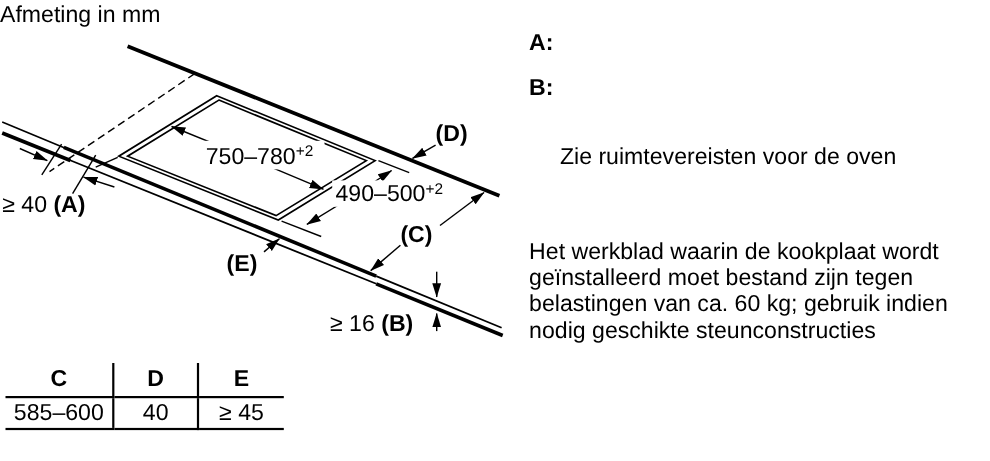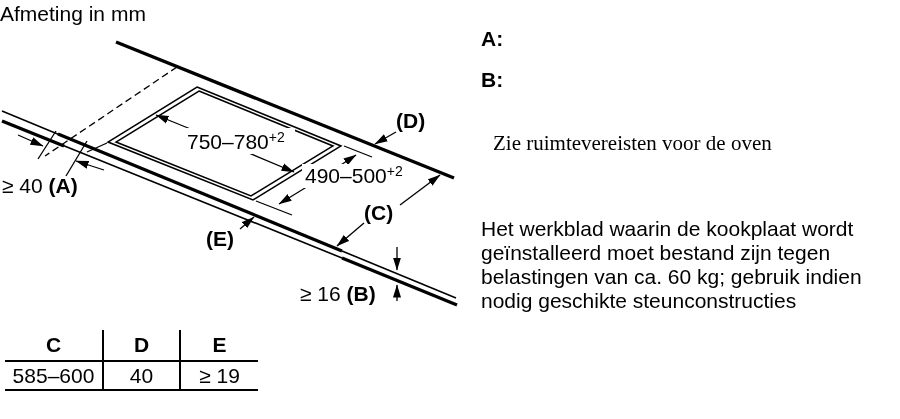--- a/index.html
+++ b/index.html
@@ -20,21 +20,21 @@
   svg .bold{font-weight:bold;}
   svg .sup{font-size:14px;}
   .notes{
     position:absolute;left:481px;top:27px;width:418px;
     font-size:21px;line-height:24px;
   }
   .note-row{display:flex;align-items:flex-start;}
   .note-row .key{font-weight:bold;flex:0 0 28px;width:28px;}
   .note-row .txt{white-space:pre-line;}
   .note-b{margin-top:17px;}
-  .note-see{margin-left:12px;margin-top:39px;font-family:Liberation Serif, serif;}
+  .note-see{margin-left:28px;margin-top:39px;}
   .note-load{margin-top:62px;white-space:pre-line;}
   table.spec{
     position:absolute;left:5px;top:330px;
     border-collapse:collapse;font-size:21px;line-height:24px;
   }
   table.spec th,table.spec td{
     text-align:center;padding:0;vertical-align:middle;
   }
   table.spec th{font-weight:bold;height:30px;border-bottom:2px solid #000;}
   table.spec td{height:27px;}
@@ -134,16 +134,16 @@
     <tr>
       <th>C</th>
       <th>D</th>
       <th>E</th>
     </tr>
   </thead>
   <tbody>
     <tr class="r1">
       <td>585–600</td>
       <td>40</td>
-      <td>≥ 19</td>
+      <td>≥ 45</td>
     </tr>
   </tbody>
 </table>
 
 </body></html>

